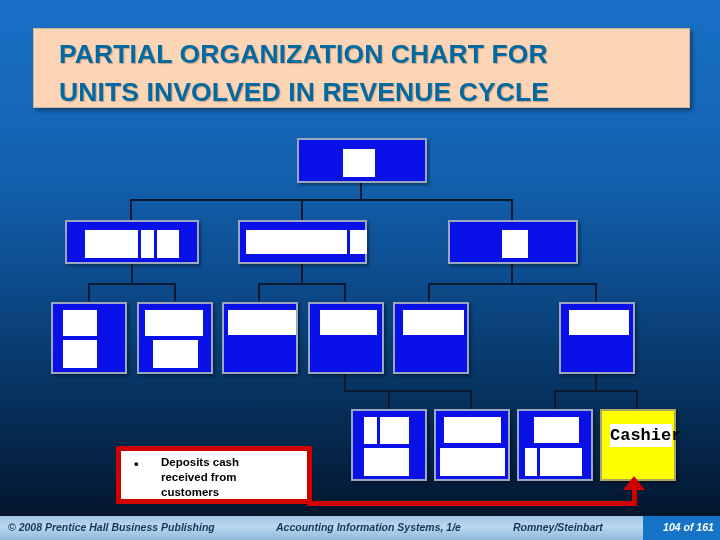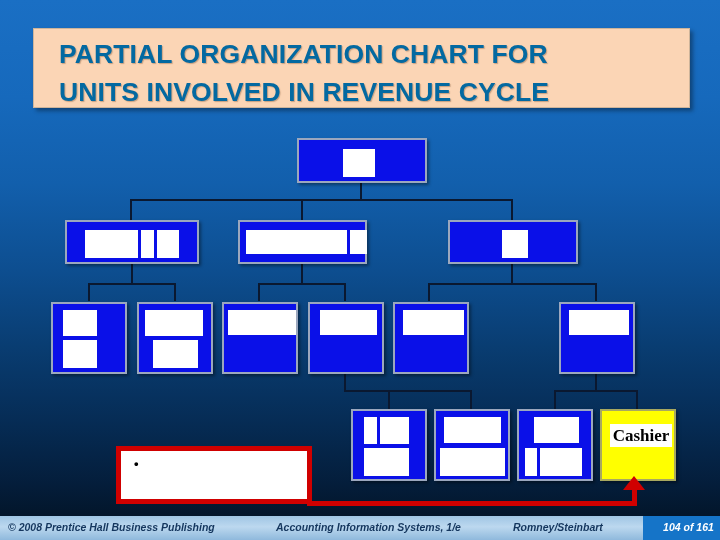--- a/index.html
+++ b/index.html
@@ -77,21 +77,21 @@
     left: 8px;
     top: 13px;
     width: 62px;
     height: 23px;
     background: #FFFFFF;
     color: #000000;
     font-size: 17px;
     font-weight: bold;
     line-height: 23px;
     text-align: center;
-    font-family: Liberation Serif, serif;
+    font-family: Liberation Mono, monospace;
   }
 
   
   #callout {
     position: absolute;
     left: 116px;
     top: 446px;
     width: 196px;
     height: 58px;
     background: #FFFFFF;
@@ -276,20 +276,23 @@
     <div class="inner" style="left:6px; top:37px; width:12px; height:28px;"></div>
     <div class="inner" style="left:21px; top:37px; width:42px; height:28px;"></div>
   </div>
 
   <div class="box yellow" style="left:600px; top:409px; width:76px; height:72px;">
     <div class="cashier-label">Cashier</div>
   </div>
 
   <div id="callout">
     <div id="callout-bullet">•</div>
+    <div id="callout-text">Deposits cash
+received from
+customers</div>
   </div>
 
   <div class="arrow-seg" style="left:307px; top:446px; width:5px; height:60px;"></div>
   <div class="arrow-seg" style="left:307px; top:501px; width:330px; height:5px;"></div>
   <div class="arrow-seg" style="left:632px; top:488px; width:5px; height:18px;"></div>
   <div id="arrow-head" style="left:623px; top:476px;"></div>
 
   <div id="footer">
     <div class="foot-txt" id="foot-copyright">© 2008 Prentice Hall Business Publishing</div>
     <div class="foot-txt" id="foot-center">Accounting Information Systems, 1/e</div>

